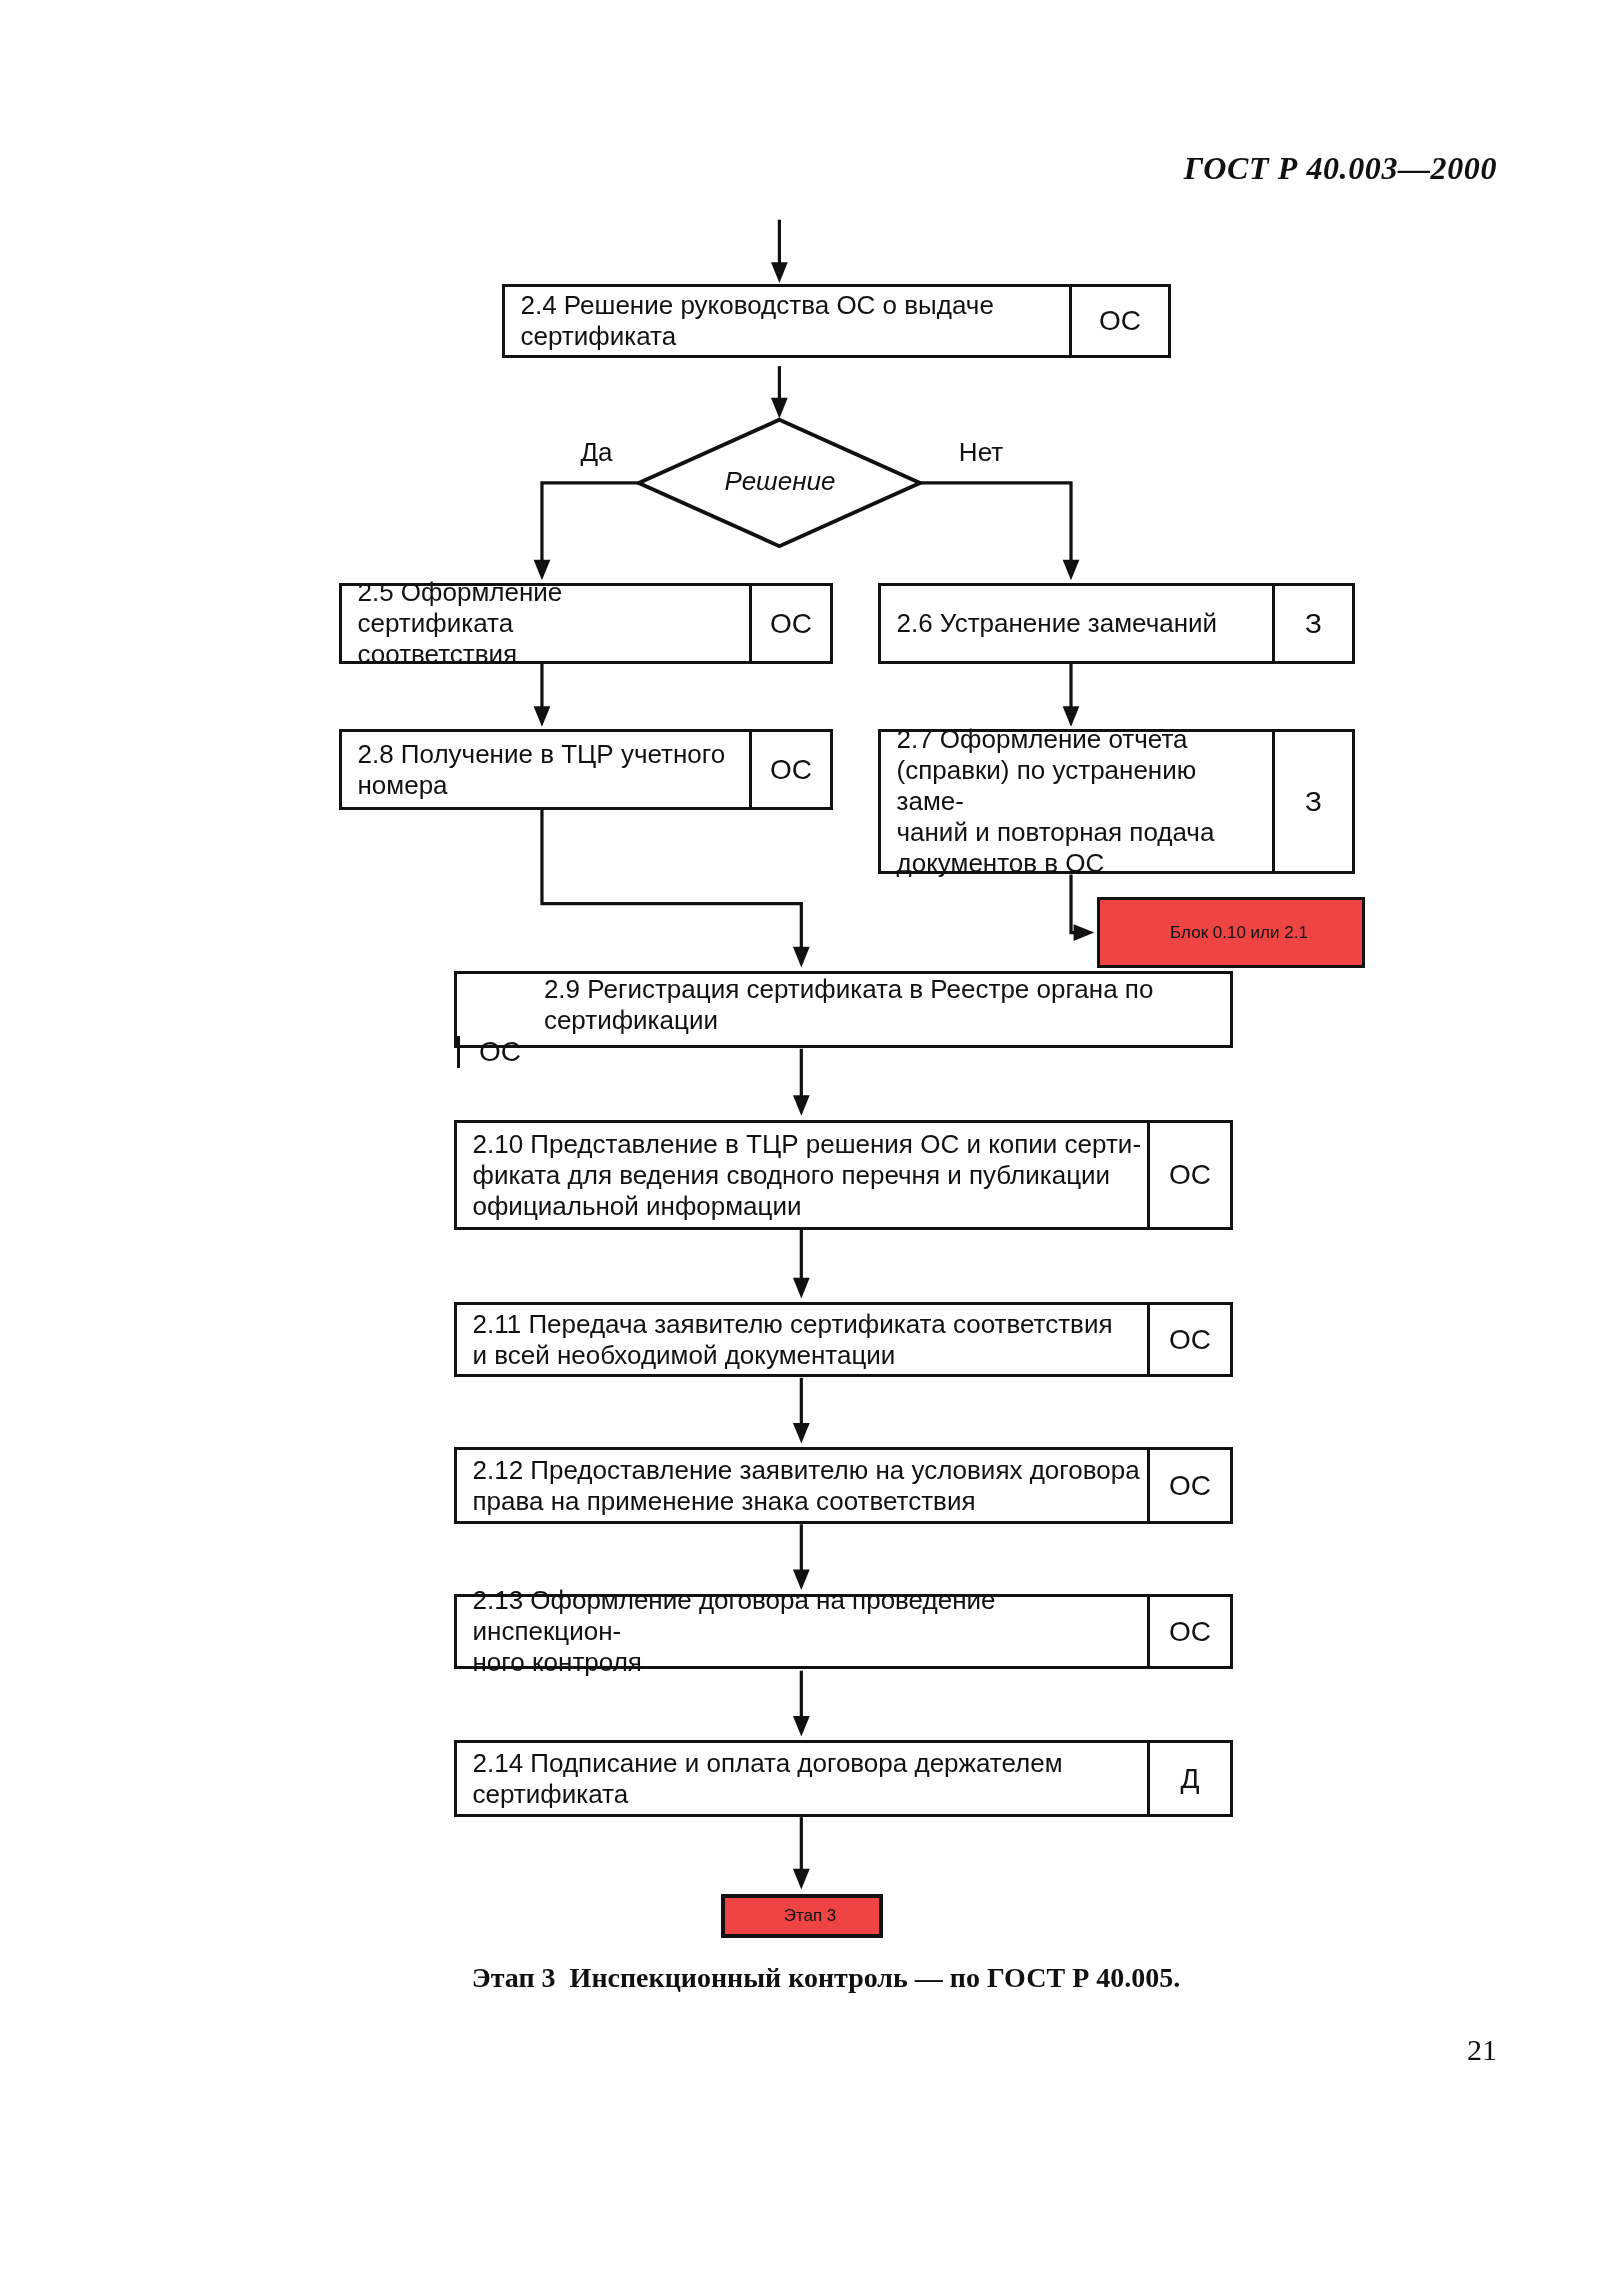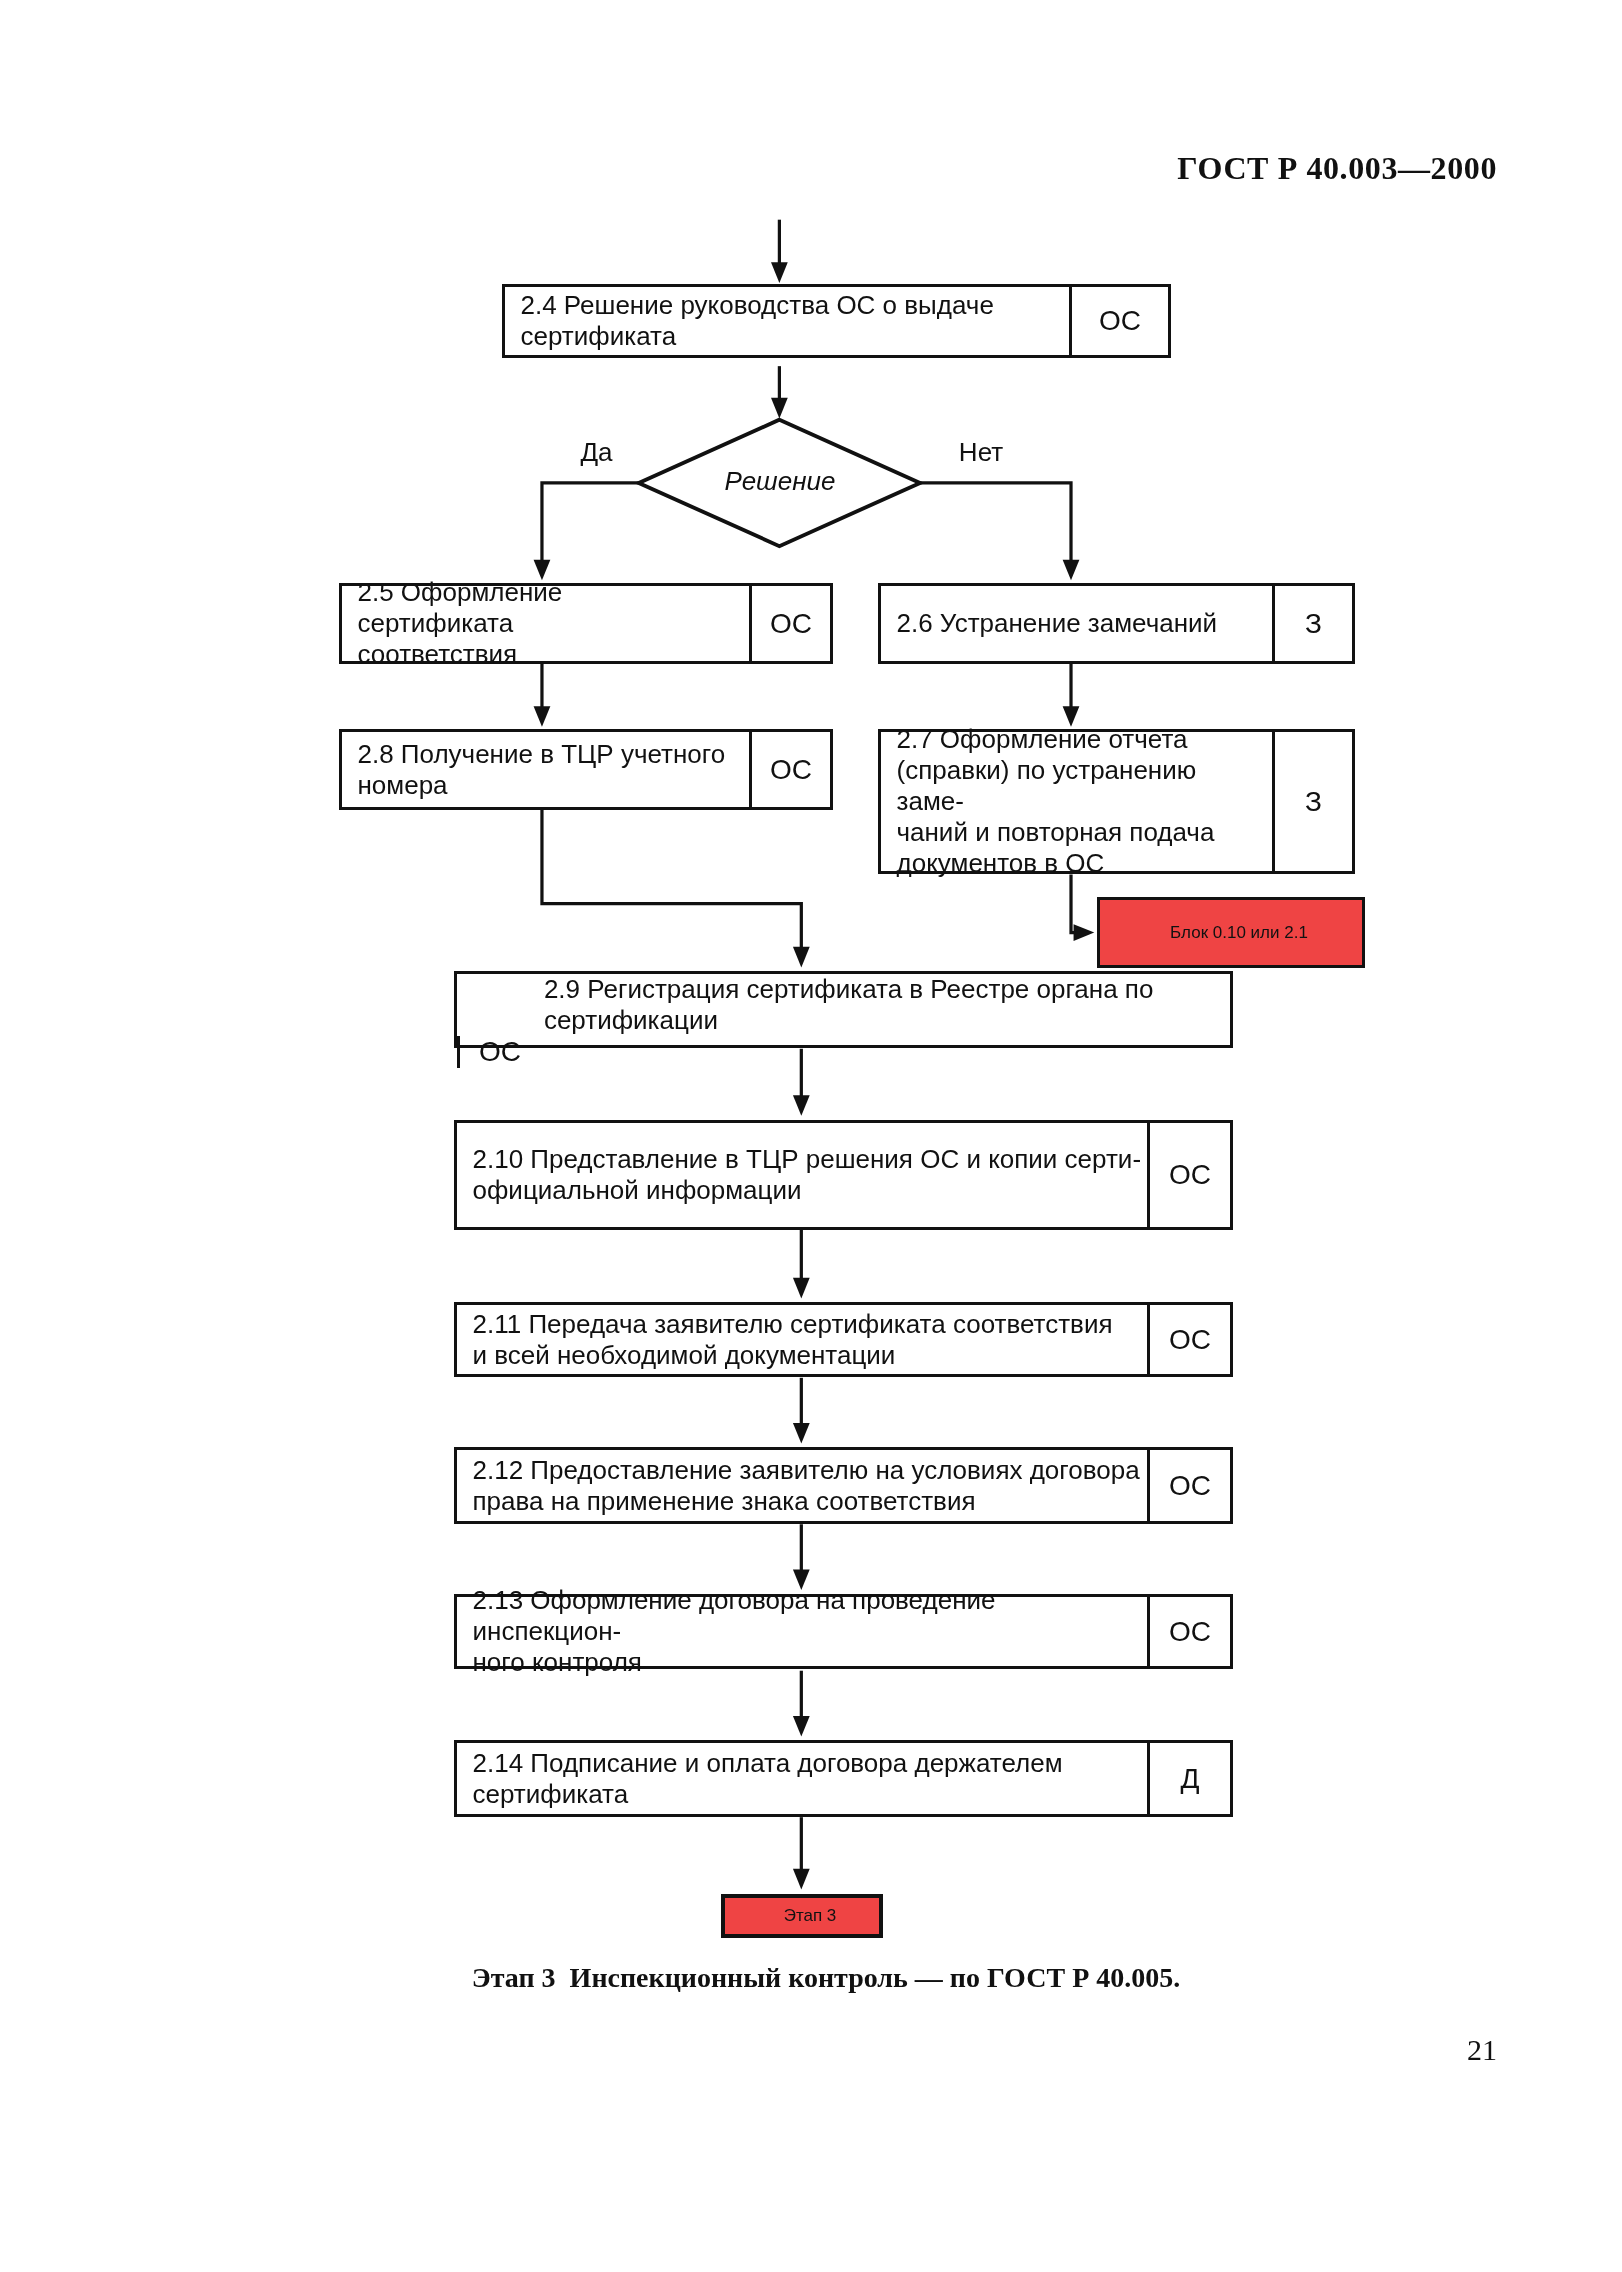--- a/index.html
+++ b/index.html
@@ -18,20 +18,21 @@
     stroke: #111111; fill: none; stroke-width: 5;
   }
   svg.connectors polygon.diamond { fill: #ffffff; stroke-width: 6; }
   svg.connectors polygon.ah { fill: #111111; stroke: none; }
 
   .header {
     position: absolute; top: 150px; right: 125px;
     font-family: "Liberation Serif", serif;
     font-weight: bold; font-size: 32px; letter-spacing: 0.6px;
     white-space: pre;
+    font-style: italic;
   }
   .pbox {
     position: absolute;
     border: 3.9px solid #111111;
     background: #ffffff;
     box-sizing: border-box;
     display: flex; align-items: center;
   }
   .pbox .txt {
     flex: 1 1 auto;
@@ -175,20 +176,21 @@
     <div class="txt">
       <div>2.9 Регистрация сертификата в Реестре органа по</div>
       <div>сертификации</div>
     </div>
     <div class="cell" style="width:80px;">ОС</div>
   </div>
 
   <div class="pbox" style="left:454px; top:1120px; width:779px; height:110px;">
     <div class="txt">
       <div>2.10 Представление в ТЦР решения ОС и копии серти-</div>
+      <div>фиката для ведения сводного перечня и публикации</div>
       <div>официальной информации</div>
     </div>
     <div class="cell" style="width:80px;">ОС</div>
   </div>
 
   <div class="pbox" style="left:454px; top:1302px; width:779px; height:75px;">
     <div class="txt">
       <div>2.11 Передача заявителю сертификата соответствия</div>
       <div>и всей необходимой документации</div>
     </div>

